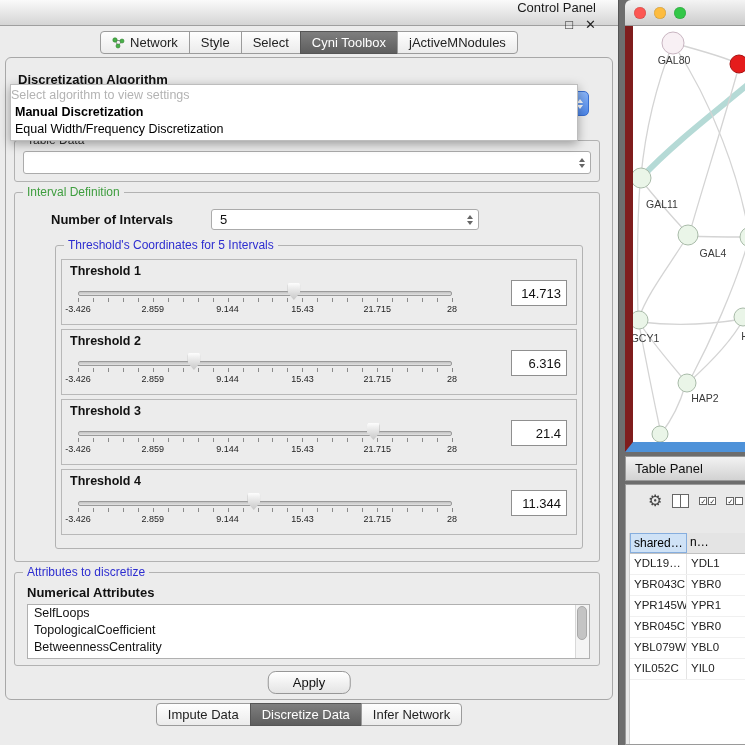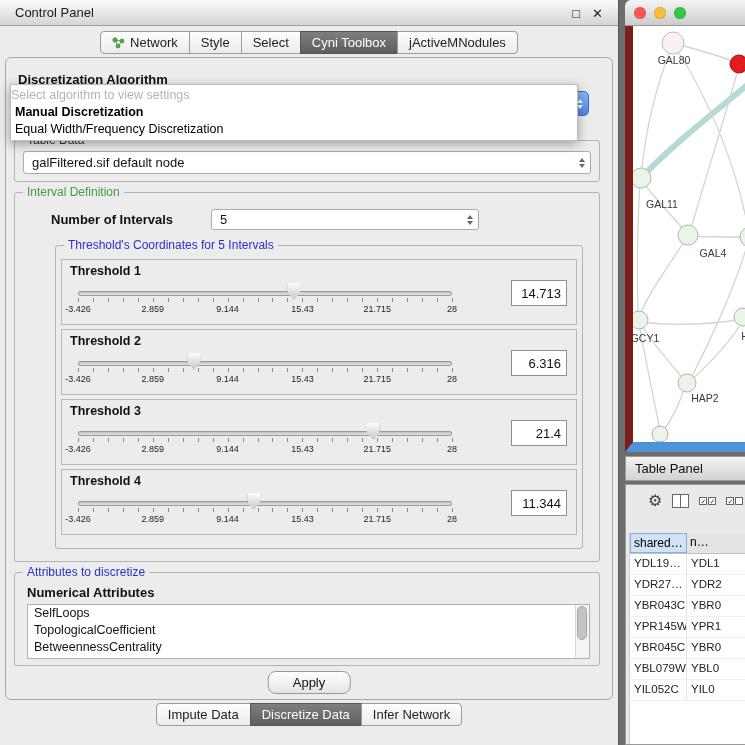--- a/index.html
+++ b/index.html
@@ -1,21 +1,21 @@
 <!DOCTYPE html>
 <html><head>
 <meta charset="utf-8">
 <style>
   html,body{margin:0;padding:0;}
   body{font-family:"Liberation Sans",sans-serif;}
   .stage{position:relative;width:745px;height:745px;background:#6d6d6d;overflow:hidden;}
 
   
   .cp{position:absolute;left:0;top:0;width:618px;height:745px;background:#ececec;border-right:1px solid #555;}
-  .cp-titlebar{position:absolute;left:0;top:0;right:0;height:26px;background:linear-gradient(#fafafa,#d5d5d5);border-bottom:1px solid #9f9f9f;display:flex;align-items:center;padding:0 15px;box-sizing:border-box;}
+  .cp-titlebar{position:absolute;left:0;top:0;right:0;height:26px;background:linear-gradient(#fafafa,#d5d5d5);border-bottom:1px solid #9f9f9f;display:flex;align-items:flex-end;padding:0 22px;box-sizing:border-box;flex-direction:column;}
   .cp-title{font-size:13px;color:#1a1a1a;flex:1;}
   .win-btn{margin-left:12px;font-size:13px;color:#222;cursor:default;line-height:13px;}
 
   .tabbar{position:absolute;left:0;right:0;display:flex;justify-content:center;}
   #top-tabs{top:31px;}
   #bottom-tabs{top:703px;}
   .seg-tab{display:flex;align-items:center;gap:5px;padding:3px 11px;font-size:13px;color:#222;background:linear-gradient(#fefefe,#ebebeb);border:1px solid #9b9b9b;margin-left:-1px;white-space:nowrap;}
   .seg-tab:first-child{border-radius:4px 0 0 4px;margin-left:0;}
   .seg-tab:last-child{border-radius:0 4px 4px 0;}
   .seg-tab.selected{background:linear-gradient(#7e7e7e,#5e5e5e);color:#fff;border-color:#555;}
@@ -142,21 +142,20 @@
       <div class="popup-placeholder">Select algorithm to view settings</div>
       <div id="popup-options">
           <div class="popup-item bold">Manual Discretization</div>
           <div class="popup-item">Equal Width/Frequency Discretization</div>
         </div>
     </div>
 
     <div class="group" id="group-tabledata">
       <span class="group-label">Table Data</span>
       <div class="combo" id="combo-tabledata">
-        <span>galFiltered.sif default node</span>
         <span class="stepper">
             <span class="tri-up"></span>
             <span class="tri-down"></span>
           </span>
       </div>
     </div>
 
     <div class="group" id="group-interval">
       <span class="group-label green">Interval Definition</span>
       <span class="bold-label" id="intervals-label">Number of Intervals</span>
@@ -431,24 +430,20 @@
       <div class="thead">
         <div class="th1">shared…</div>
         <div class="th2">n…</div>
       </div>
       <div id="table-body">
           <div class="trow">
             <div class="td1">YDL19…</div>
             <div class="td2">YDL1</div>
           </div>
           <div class="trow">
-            <div class="td1">YDR27…</div>
-            <div class="td2">YDR2</div>
-          </div>
-          <div class="trow">
             <div class="td1">YBR043C</div>
             <div class="td2">YBR0</div>
           </div>
           <div class="trow">
             <div class="td1">YPR145W</div>
             <div class="td2">YPR1</div>
           </div>
           <div class="trow">
             <div class="td1">YBR045C</div>
             <div class="td2">YBR0</div>

